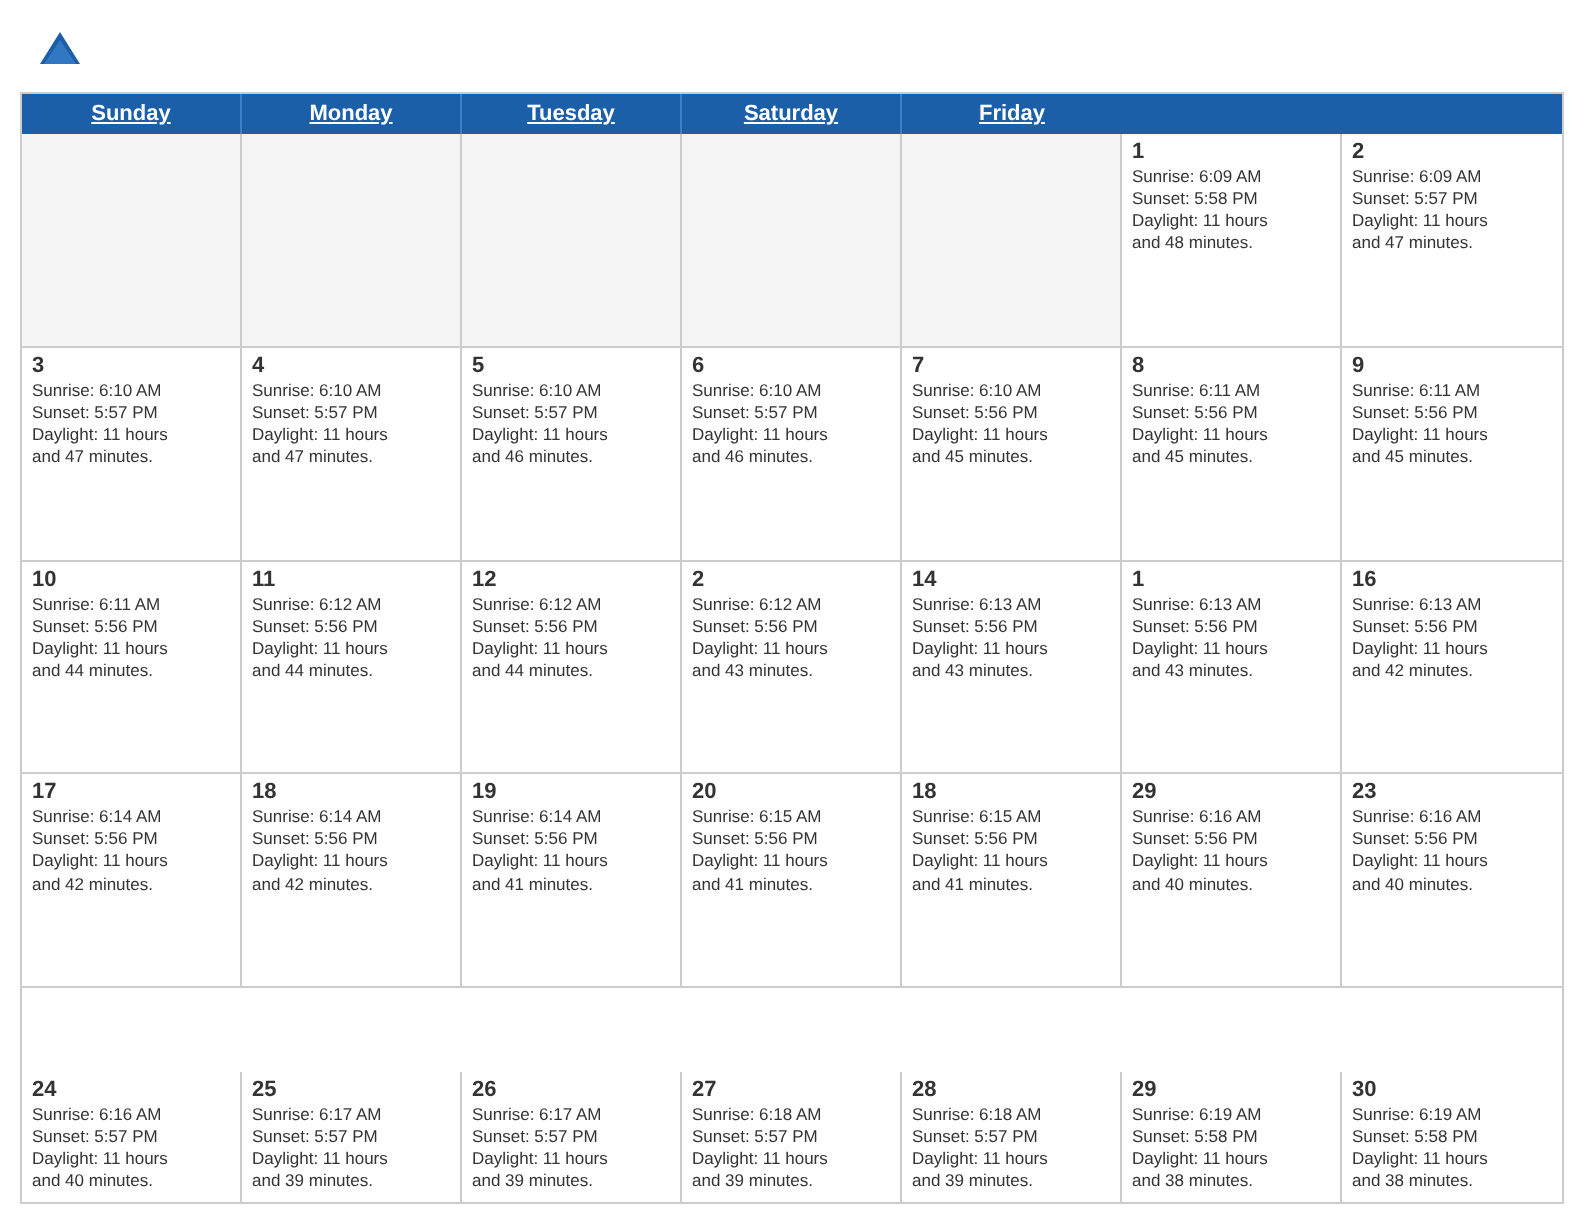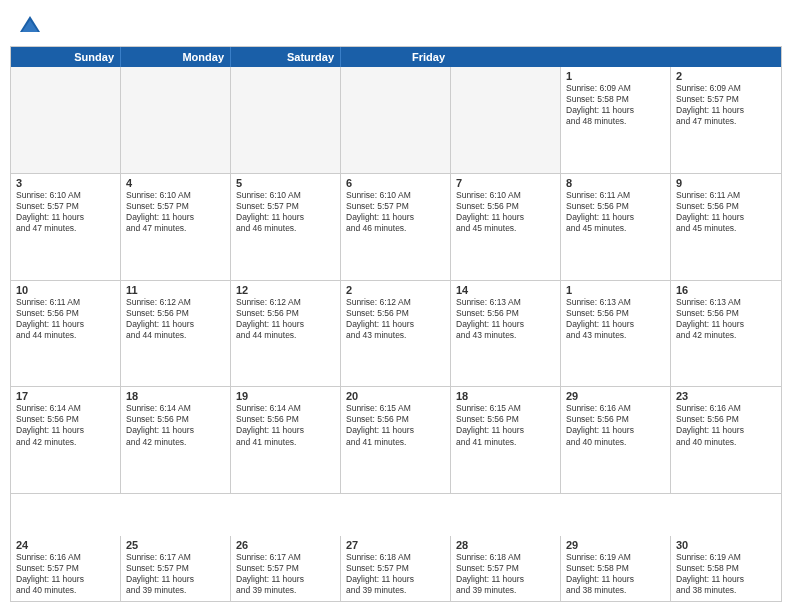--- a/index.html
+++ b/index.html
@@ -70,22 +70,23 @@
     .cal-header {
       display: grid;
       grid-template-columns: repeat(7, 1fr);
       background: #1a5fa8;
     }
     .cal-header-cell {
       color: #fff;
       font-size: 11px;
       font-weight: bold;
       padding: 4px 6px;
-      text-align: right;
+      text-align: center;
       border-right: 1px solid #3a7fc8;
+      text-decoration: underline;
     }
     .cal-header-cell:last-child {
       border-right: none;
     }
     .cal-body {
       flex: 1;
       display: grid;
       grid-template-rows: repeat(5, 1fr);
     }
     .cal-row {
@@ -143,20 +144,21 @@
     <div class="title-block">
       <div class="month-title"></div>
       <div class="subtitle"></div>
     </div>
   </div>
 
   <div class="calendar">
     <div class="cal-header" id="cal-header">
         <div class="cal-header-cell">Sunday</div>
         <div class="cal-header-cell">Monday</div>
+        <div class="cal-header-cell">Tuesday</div>
         <div class="cal-header-cell">Saturday</div>
         <div class="cal-header-cell">Friday</div>
       </div>
     <div class="cal-body" id="cal-body">
         <div class="cal-row">
           <div class="cal-cell empty"></div>
           <div class="cal-cell empty"></div>
           <div class="cal-cell empty"></div>
           <div class="cal-cell empty"></div>
           <div class="cal-cell empty"></div>

